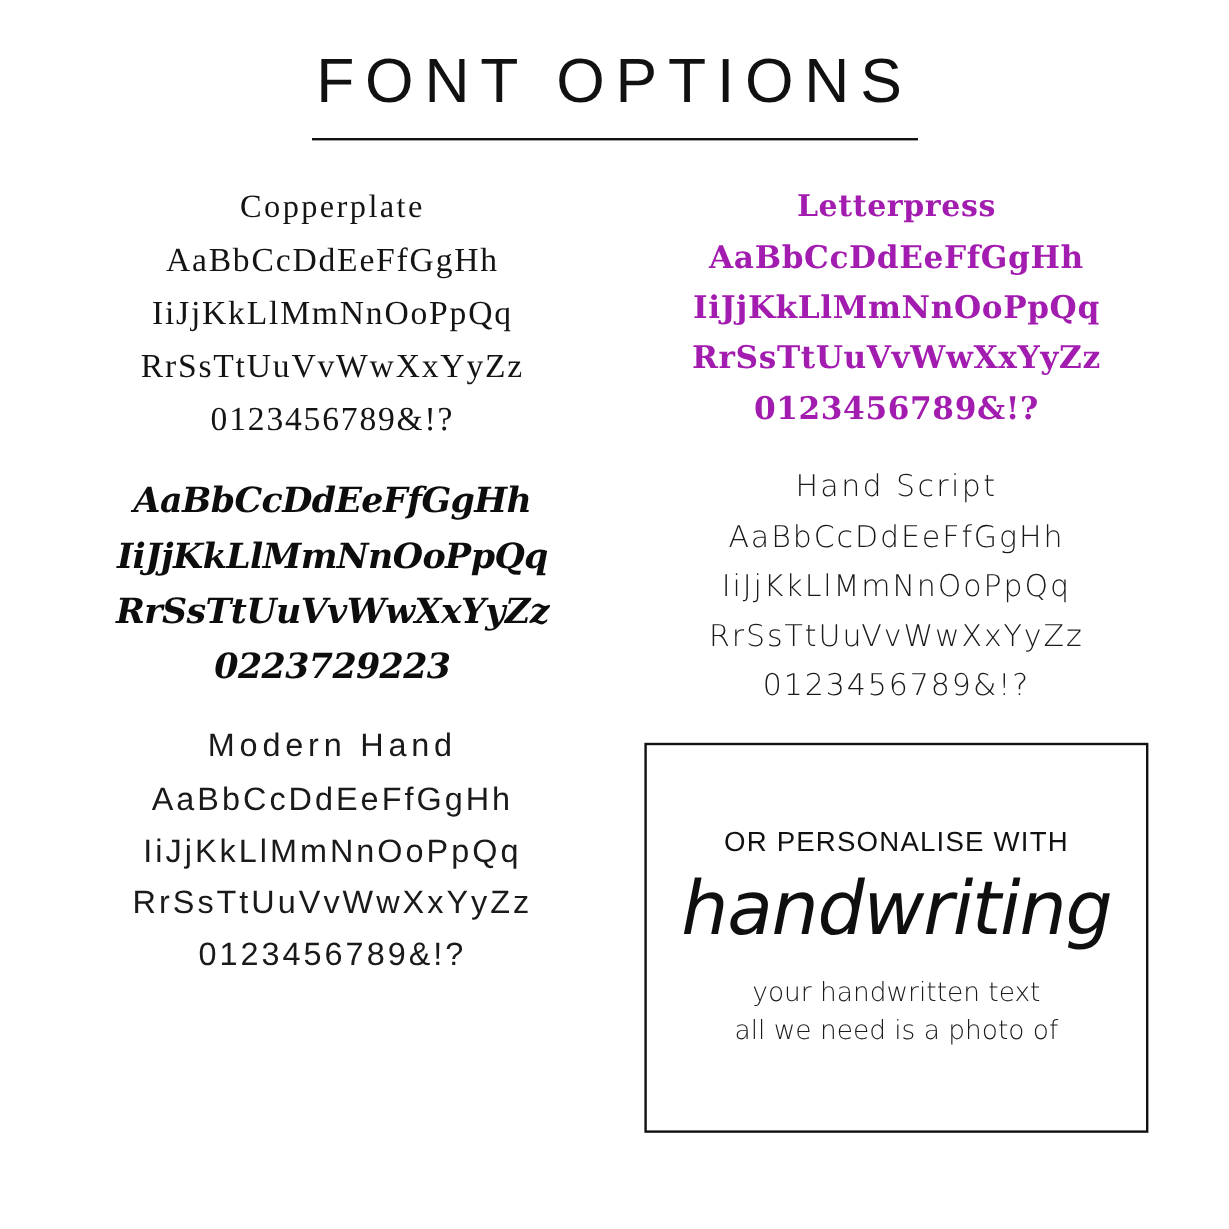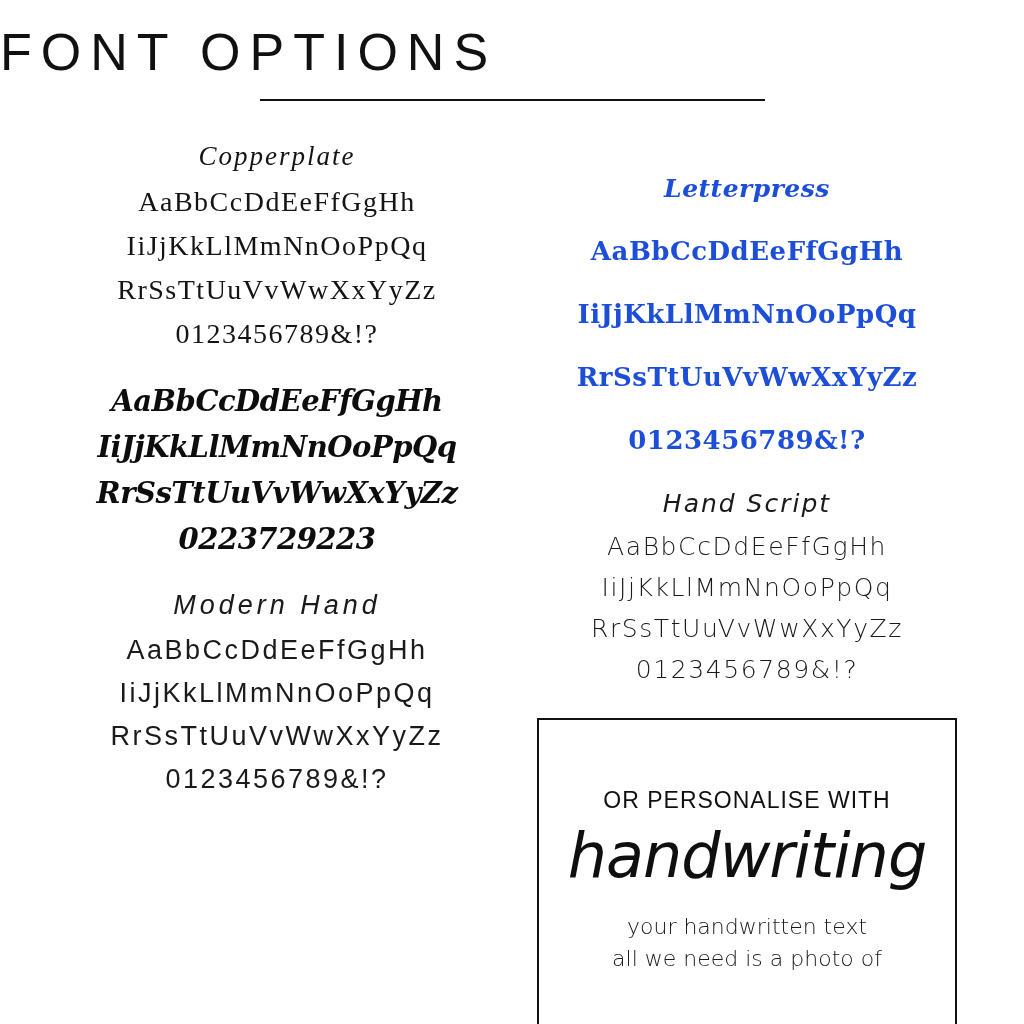--- a/index.html
+++ b/index.html
@@ -16,22 +16,22 @@
   }
   .page {
     position: relative;
     width: 1024px;
     height: 1024px;
     box-sizing: border-box;
   }
 
   
   .title-block {
-    text-align: left;
-    padding-top: 24px;
+    text-align: center;
+    padding-top: 40px;
     border-radius: 9px;
   }
   .title {
     font-family: "Liberation Sans", sans-serif;
     font-size: 52px;
     letter-spacing: 9px;
     font-weight: 300;
     text-transform: uppercase;
     line-height: 1.1;
     color: #111;
@@ -56,21 +56,20 @@
   }
   .col-left { padding-right: 10px; }
   .col-right { padding-left: 10px; }
 
   .sample {
     text-align: center;
     margin-bottom: 34px;
   }
   .sample .name {
     margin-bottom: 14px;
-    font-style: italic;
   }
   .sample .line {
     margin: 0 0 12px 0;
   }
 
   
   .copperplate .name,
   .copperplate .line {
     font-family: "Liberation Serif", serif;
     font-weight: 400;
@@ -83,22 +82,21 @@
     letter-spacing: 2px;
   }
 
   
   .letterpress .name,
   .letterpress .line {
     font-family: "DejaVu Serif", serif;
     font-weight: 700;
     letter-spacing: 0.5px;
     font-size: 26px;
-    color: #1d4ed8;
-    margin-top: 33px;
+    color: #a21caf;
   }
   .letterpress .name { font-size: 25px; }
 
   
   .romantic .name,
   .romantic .line {
     font-family: "DejaVu Serif", serif;
     font-style: italic;
     font-weight: 700;
     font-size: 29px;

